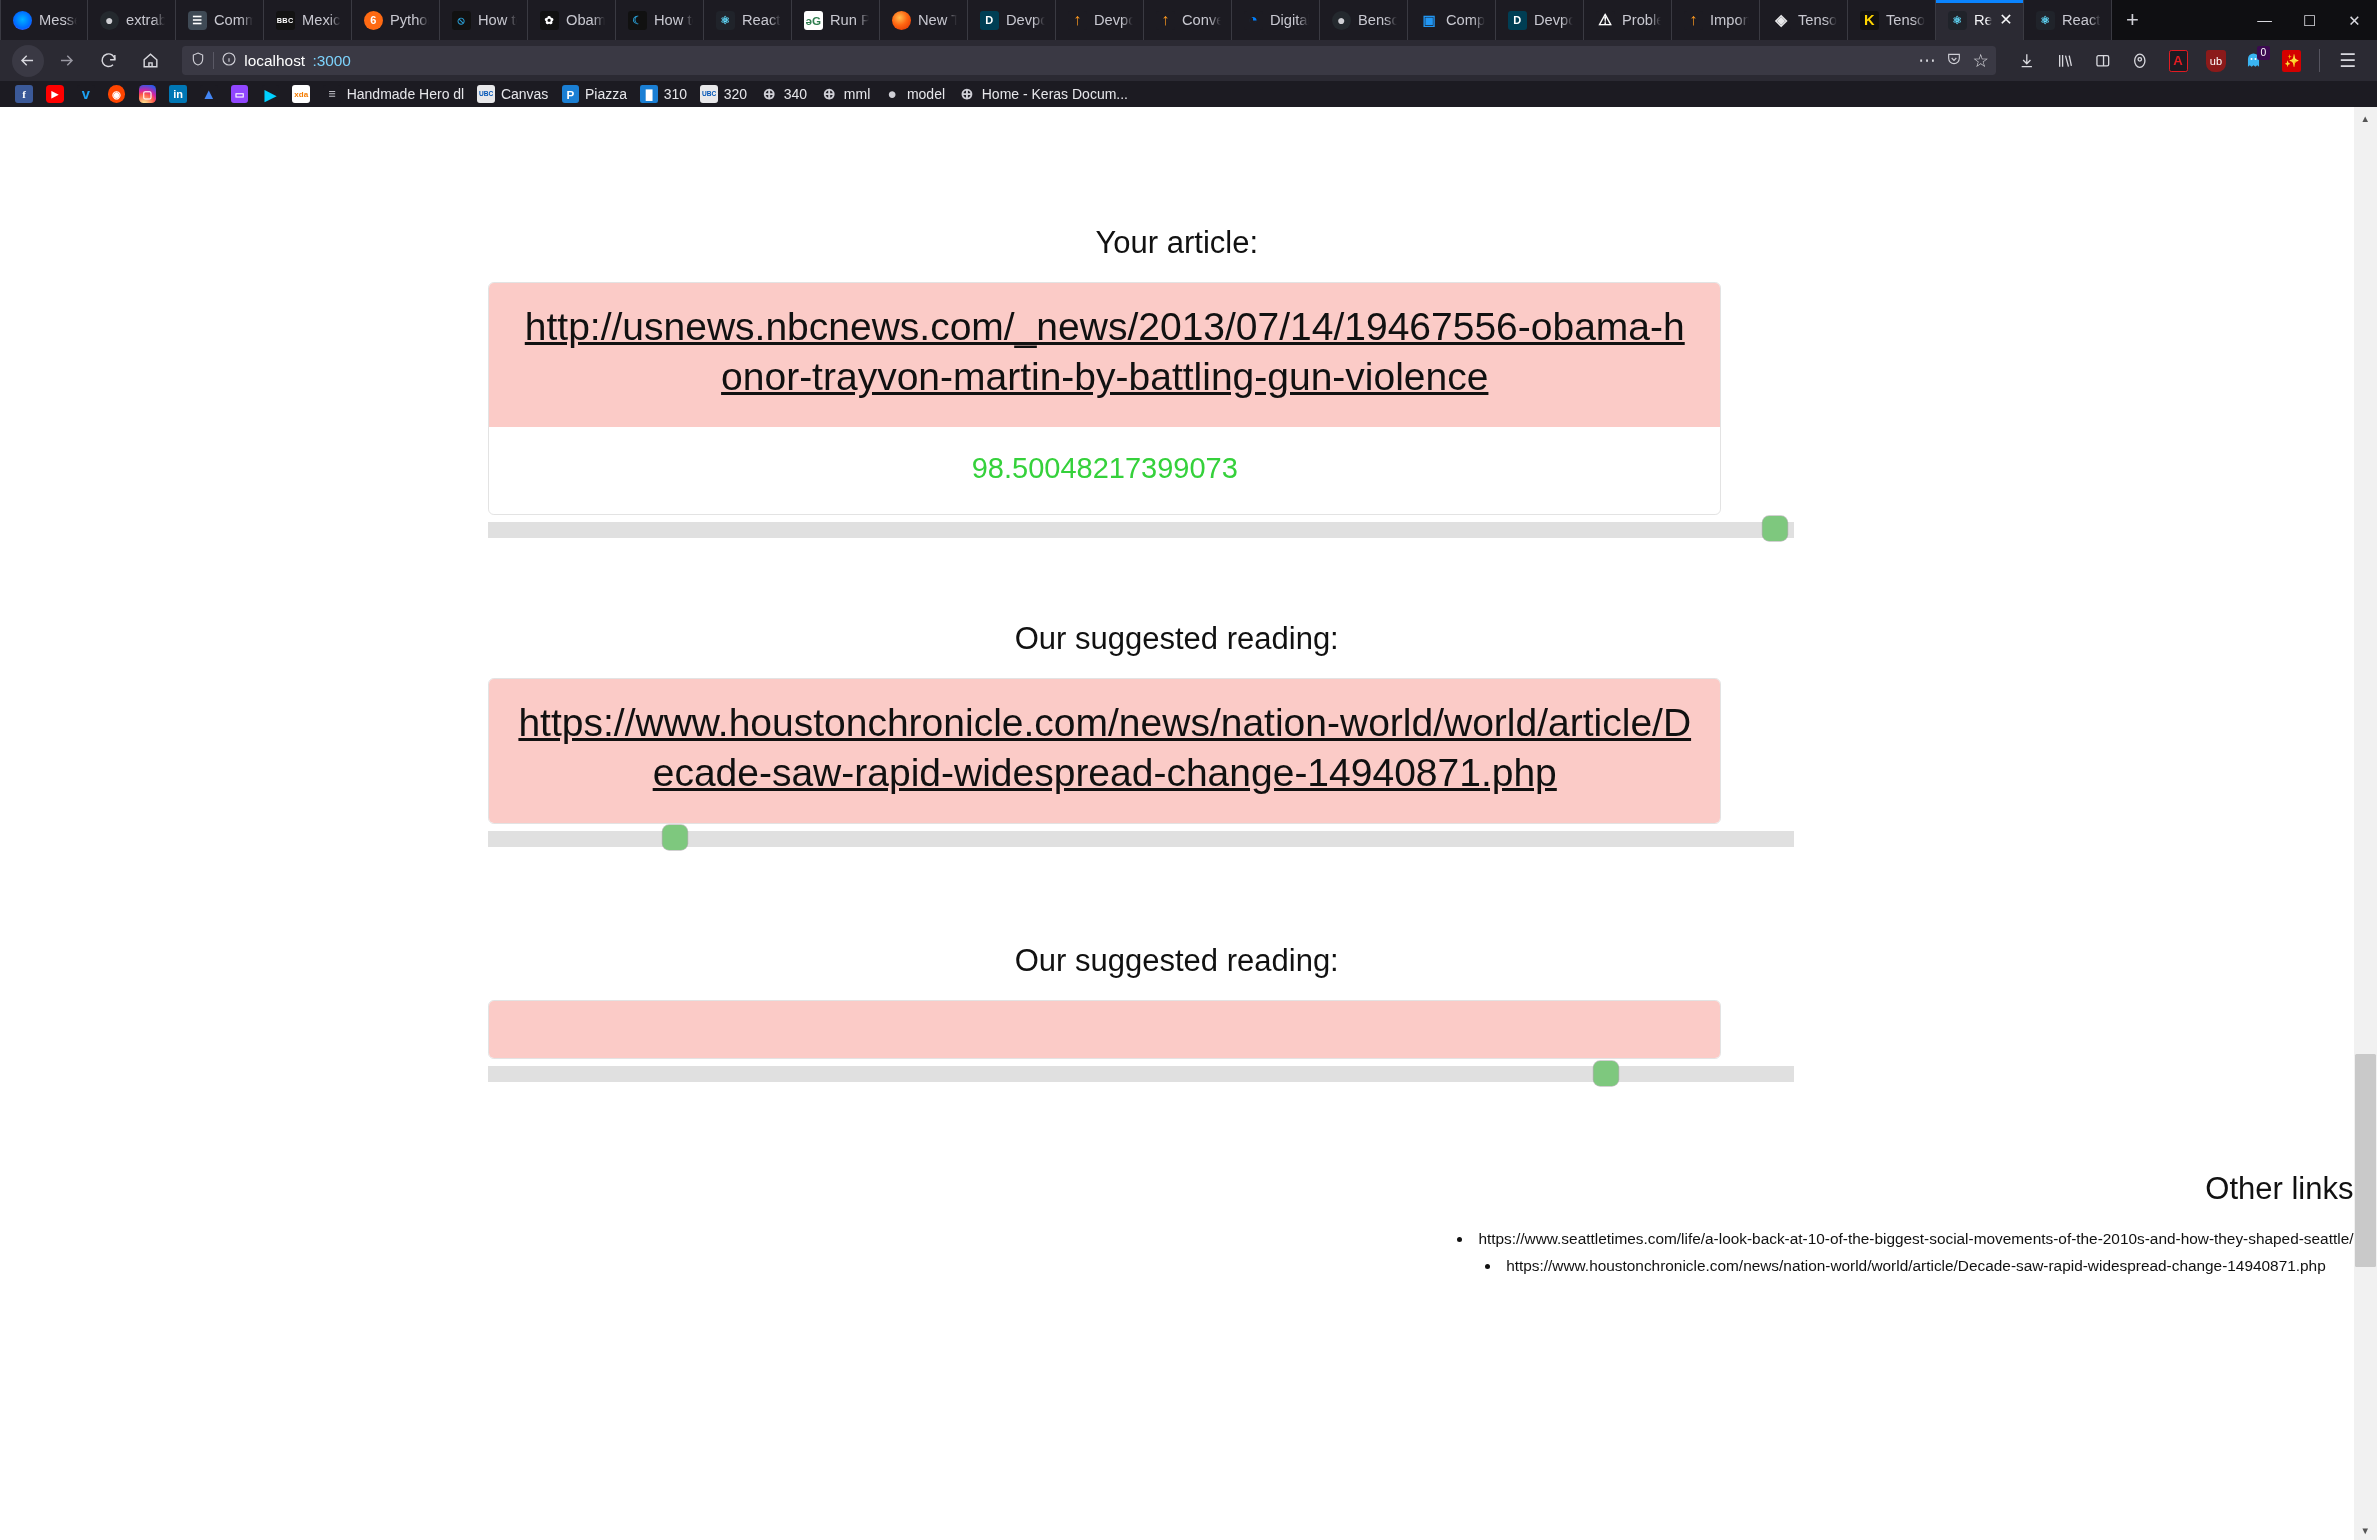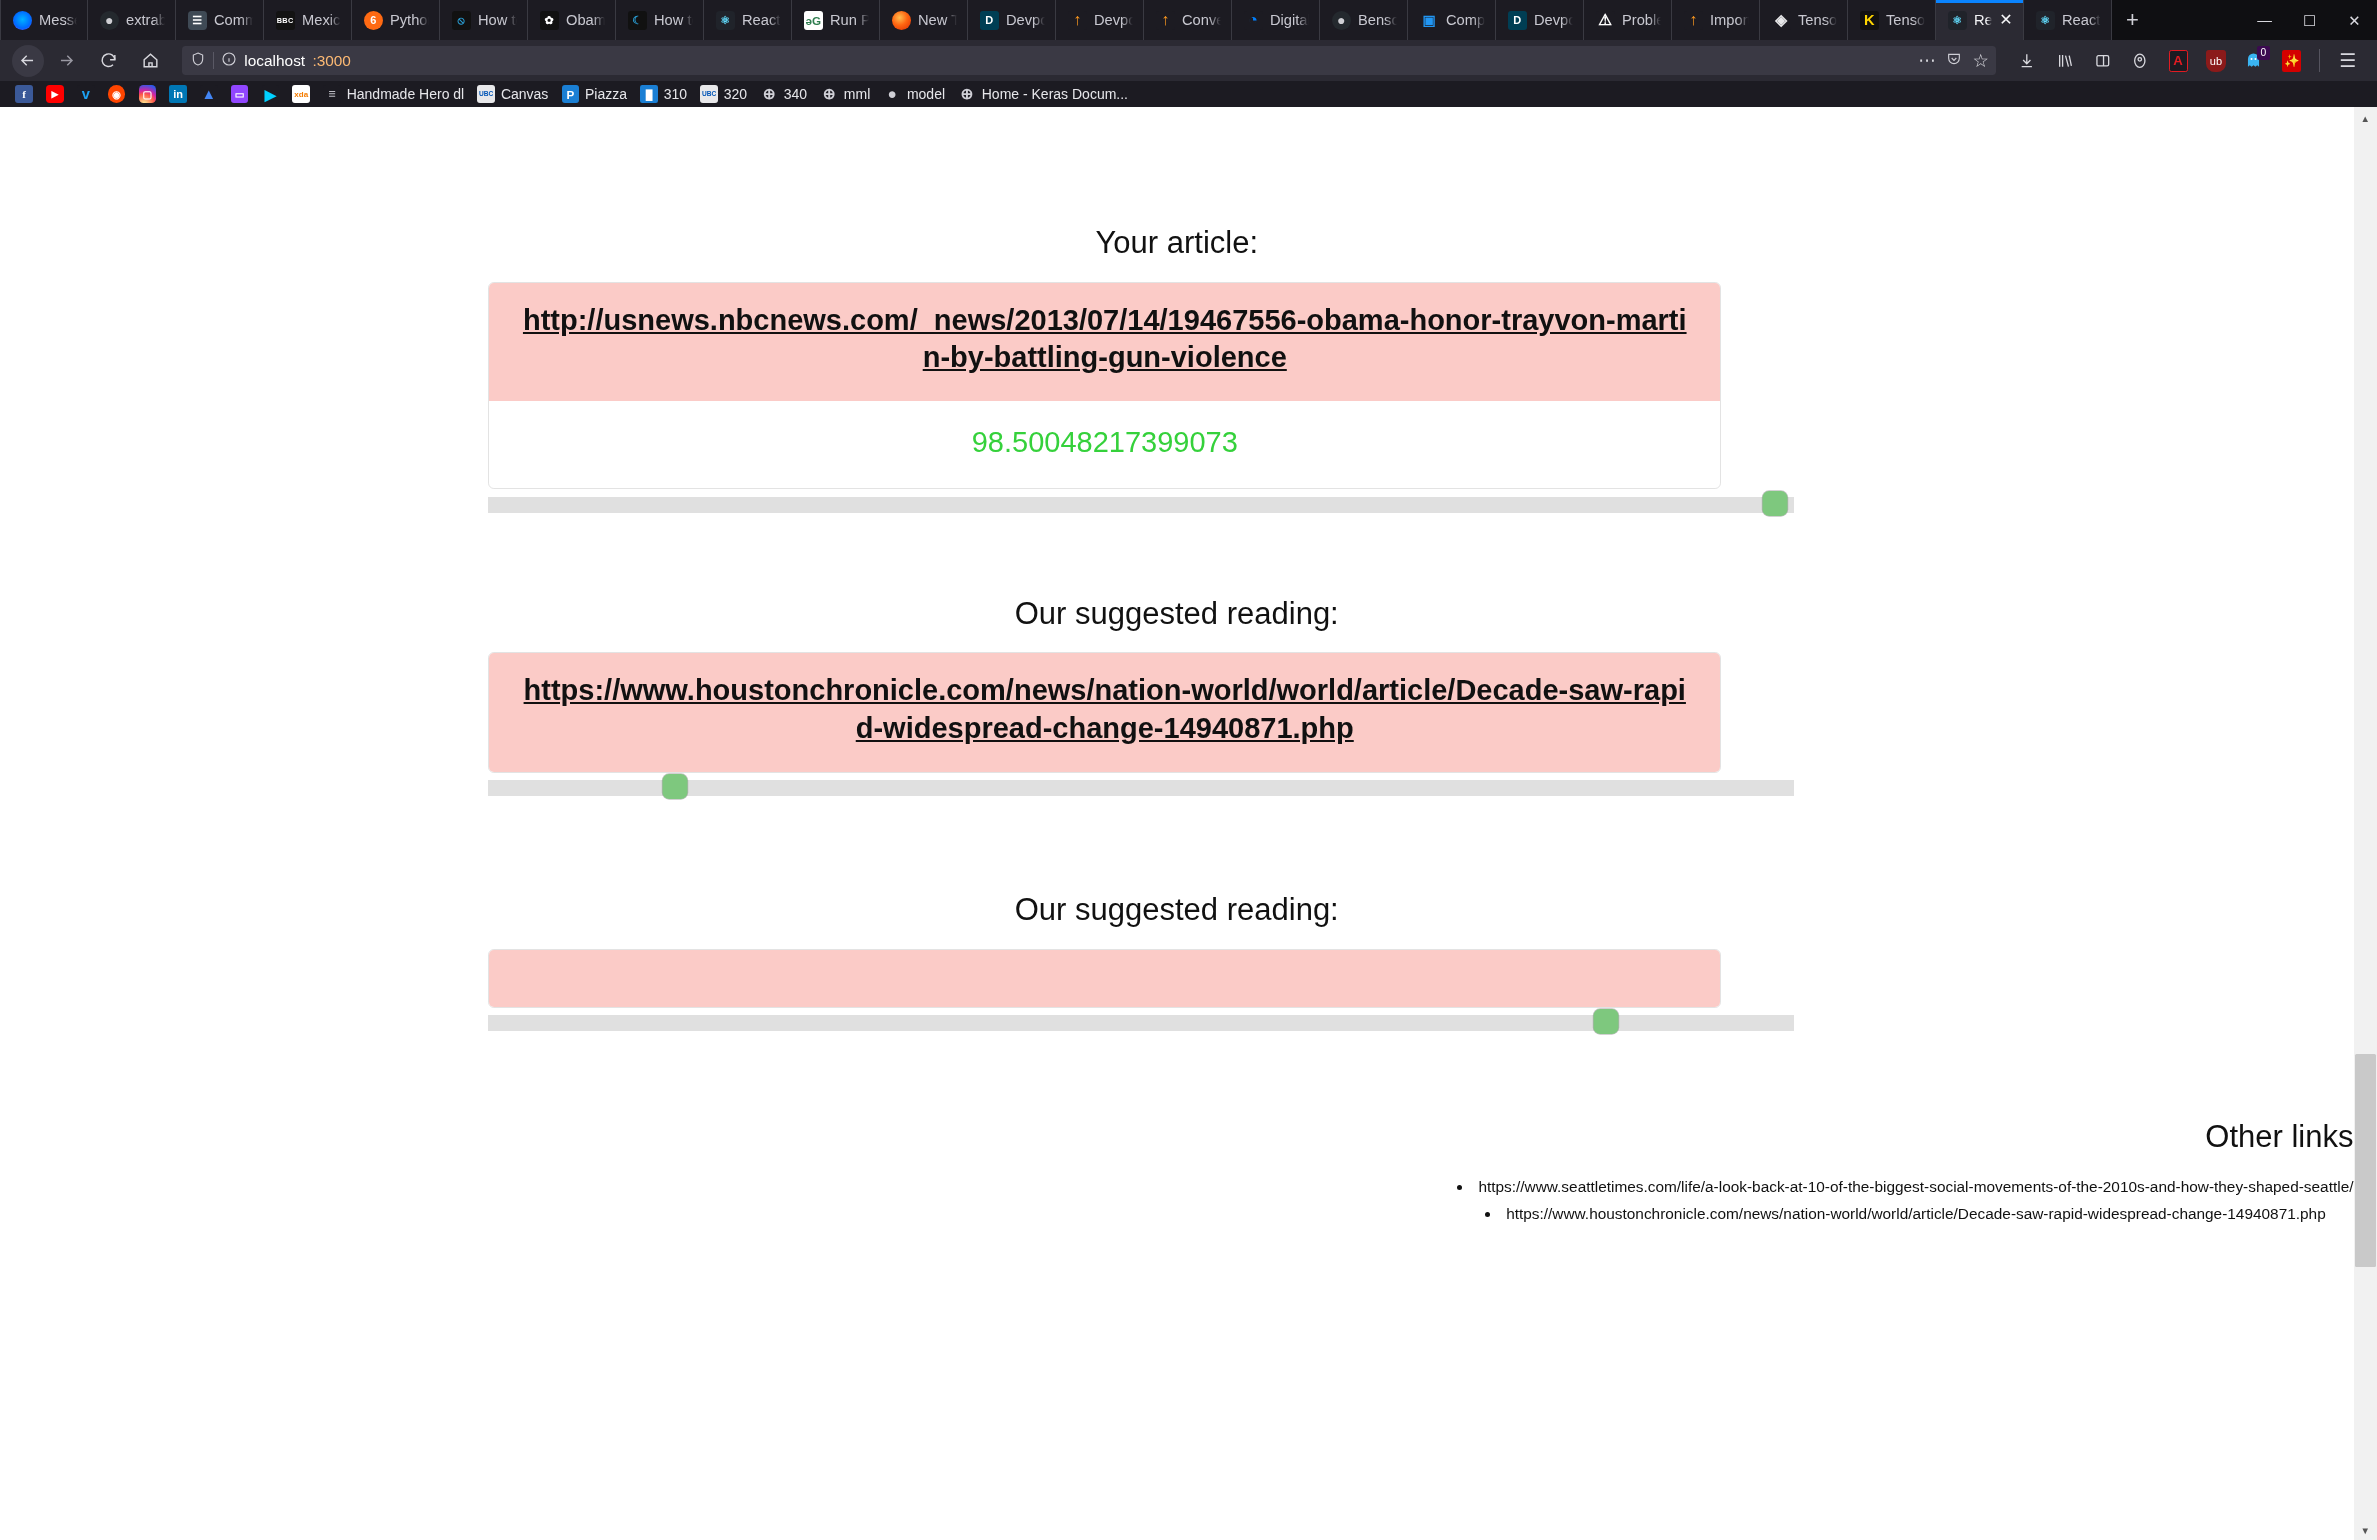--- a/index.html
+++ b/index.html
@@ -86,21 +86,21 @@
   .navbtn.back { background:#3a3944; border-radius:50%; width:32px; }
   .navbtn svg { display:block; }
   .urlbar {
     flex: 1 1 auto; height: 29px; margin-left: 8.8px; margin-right: 8.8px;
     background: #3a3944; border-radius: 3.7px;
     display:flex; align-items:center; padding: 0 7.3px; gap: 7.3px;
     color:#f0f0f3; font-size: 15.4px;
   }
   .urlbar .sep { width:0.7px; height:17.6px; background:#5a5965; }
   .url-host { color:#ffffff; }
-  .url-port { color:#fdba74; }
+  .url-port { color:#7dd3fc; }
   .urlbar-right { display:flex; align-items:center; gap: 10.3px; margin-left:auto; color:#d8d8de; }
   .toolbar-right { display:flex; align-items:center; gap: 2.9px; }
   .tbtn {
     width: 35px; height: 32px; display:flex; align-items:center; justify-content:center;
     color:#d8d8de; position:relative;
   }
   .ext-pdf { width:19px;height:22px;background:#1c1b22;border:1.5px solid #e11b22;border-radius:2.2px;color:#e11b22;font-size:13.2px;display:flex;align-items:center;justify-content:center;font-weight:bold; }
   .ext-ublock { width:20.5px;height:22px;background:#8b1a1a;color:#fff;font-size:11px;display:flex;align-items:center;justify-content:center;border-radius:2.9px 2.9px 8.8px 8.8px; }
   .ext-ghost { color:#3ab4f2; font-size:19px; }
   .ext-ghost .badge {
@@ -153,22 +153,22 @@
   .card {
     width: 1233px; border:0.7px solid #e3e3e3; border-radius: 5.9px;
     background:#fff; overflow:hidden;
   }
   .card-link {
     background: #fbcbc7; padding: 19px 29px 25px;
     text-align:center; min-height: 57px;
     display:flex; align-items:center; justify-content:center;
   }
   .card-link a {
-    color:#111; font-size: 29px; line-height:1.28; text-decoration: underline;
-    word-break: break-all; font-weight: 700;
+    color:#111; font-size: 39px; line-height:1.28; text-decoration: underline;
+    word-break: break-all; font-weight: 400;
   }
   .card-score {
     padding: 25px 14.7px 29px; text-align:center;
   }
   .card-score span { color:#35d13b; font-size: 29px; }
 
   .slider-wrap {
     width: 1306px; height: 25px; position: relative; margin-top: 1.5px;
   }
   .slider-track {

